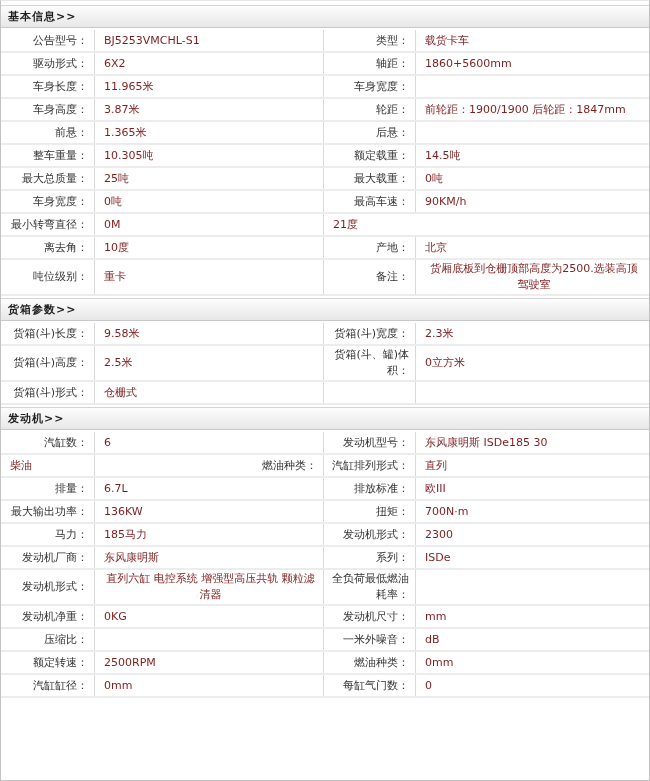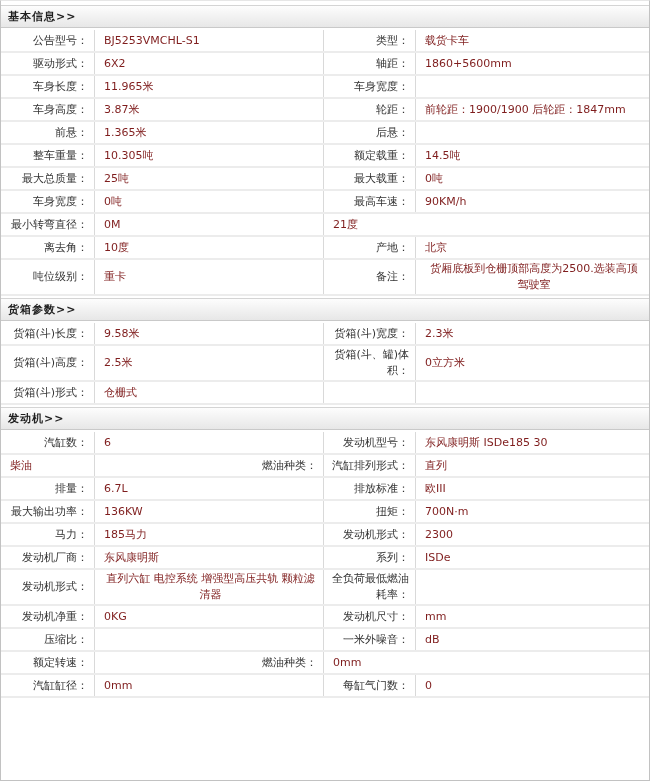--- a/index.html
+++ b/index.html
@@ -239,20 +239,21 @@
 
   <div class="spec-row">
     <div class="cell label c1">压缩比：</div>
     <div class="cell value c2"></div>
     <div class="cell label c3">一米外噪音：</div>
     <div class="cell value c4">dB</div>
   </div>
 
   <div class="spec-row">
     <div class="cell label c1">额定转速：</div>
+    <div class="cell value c2">2500RPM</div>
     <div class="cell label c3">燃油种类：</div>
     <div class="cell value c4">0mm</div>
   </div>
 
   <div class="spec-row">
     <div class="cell label c1">汽缸缸径：</div>
     <div class="cell value c2">0mm</div>
     <div class="cell label c3">每缸气门数：</div>
     <div class="cell value c4">0</div>
   </div>

